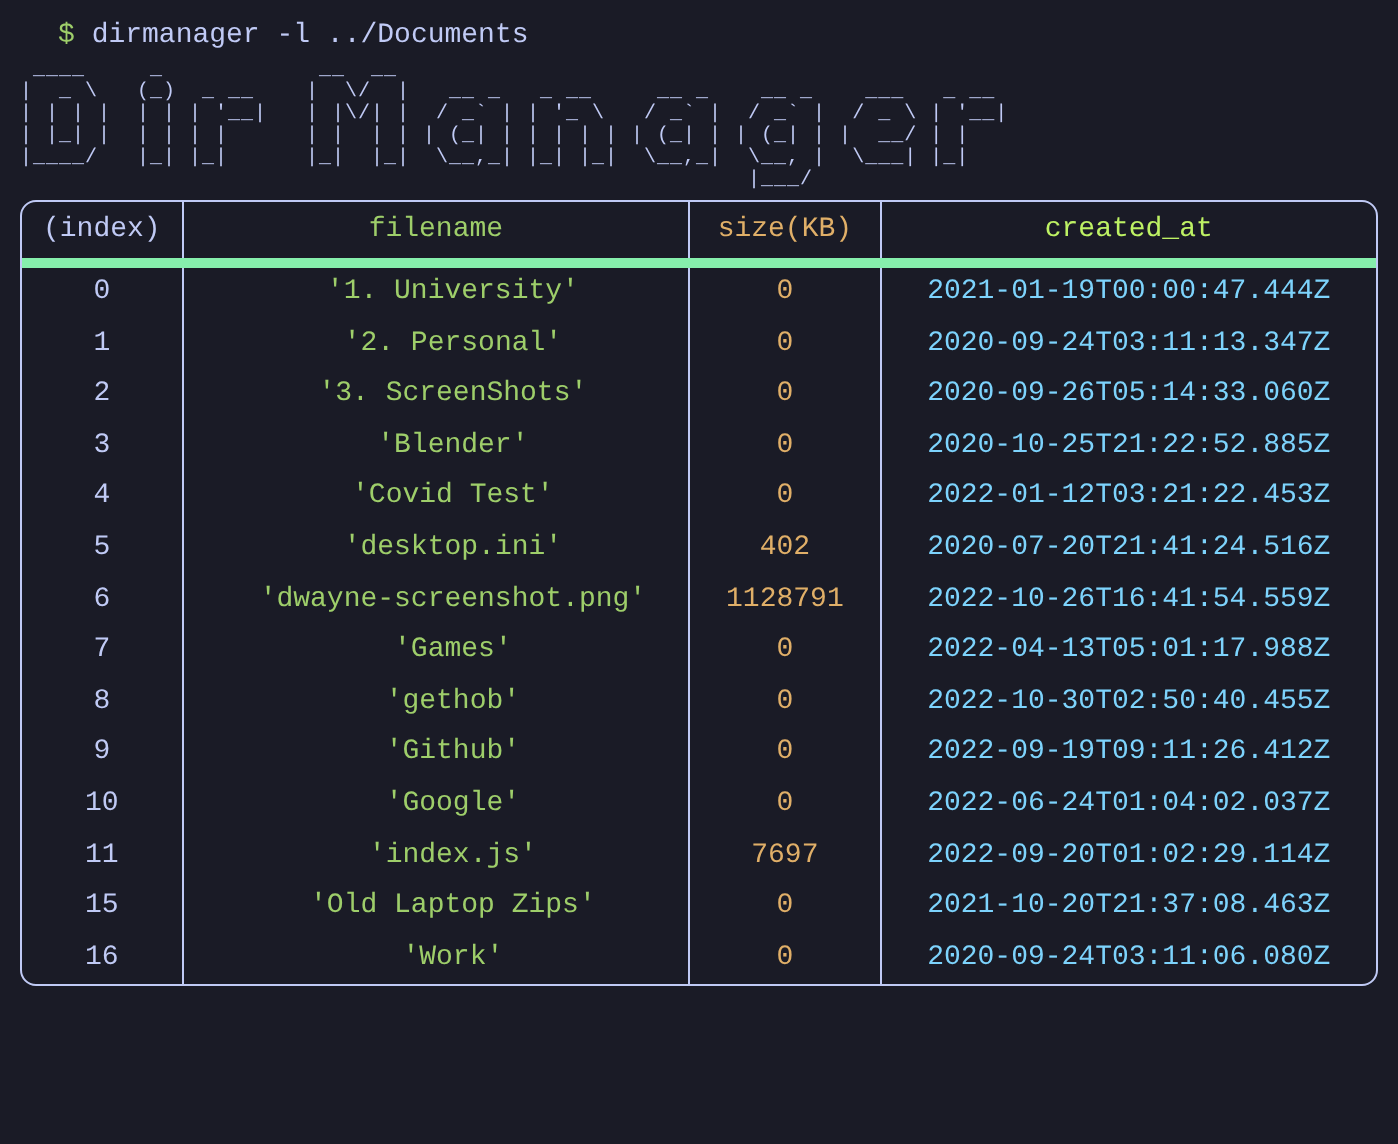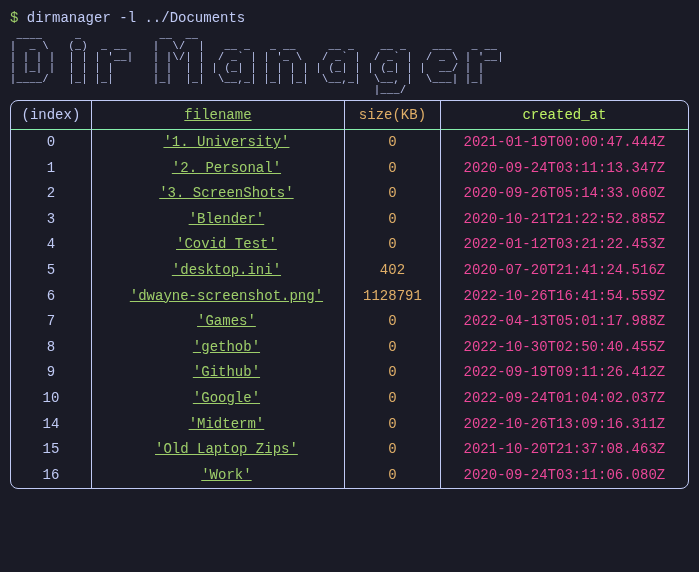--- a/index.html
+++ b/index.html
@@ -13,20 +13,21 @@
       font-family: 'Consolas', 'Monaco', 'Courier New', monospace;
       font-size: 14px;
       padding: 10px;
       width: 699px;
       height: 572px;
       overflow: hidden;
     }
     .prompt-line {
       color: #c0caf5;
       margin-bottom: 4px;
+      margin-left: 19px;
     }
     .prompt-symbol {
       color: #9ece6a;
     }
     .ascii-art {
       color: #c0caf5;
       white-space: pre;
       line-height: 1.1;
       font-size: 10px;
       margin-bottom: 4px;
@@ -46,51 +47,50 @@
     }
     th, td {
       padding: 3px 6px;
       text-align: center;
       border-right: 1px solid #c0caf5;
     }
     th:last-child, td:last-child {
       border-right: none;
     }
     thead tr {
-      border-bottom: 1px solid #86efac;
+      border-bottom: 5px solid #86efac;
     }
     th {
       font-weight: normal;
       color: #c0caf5;
       padding: 6px;
     }
     .col-index {
       width: 70px;
       color: #c0caf5;
     }
     .col-filename {
       width: 225px;
       color: #9ece6a;
-      text-decoration: underline;
     }
     .col-size {
       width: 85px;
       color: #e0af68;
     }
     .col-created {
       width: 220px;
       color: #bef264;
     }
     tbody td {
       line-height: 1.4;
     }
     tbody td.col-index { color: #c0caf5; }
     tbody td.col-filename { color: #9ece6a; padding-left: 23px; }
     tbody td.col-size { color: #e0af68; }
-    tbody td.col-created { color: #ec4899; }
+    tbody td.col-created { color: #7dd3fc; }
   </style>
 </head>
 <body>
 
 <div class="prompt-line">
   <span class="prompt-symbol">$</span>
   <span>dirmanager -l ../Documents</span>
 </div>
 
 <div class="ascii-art"> ____     _            __  __                                                
@@ -127,21 +127,21 @@
           <tr>
             <td class="col-index">2</td>
             <td class="col-filename">'3. ScreenShots'</td>
             <td class="col-size">0</td>
             <td class="col-created">2020-09-26T05:14:33.060Z</td>
           </tr>
           <tr>
             <td class="col-index">3</td>
             <td class="col-filename">'Blender'</td>
             <td class="col-size">0</td>
-            <td class="col-created">2020-10-21T21:22:52.885Z</td>
+            <td class="col-created">2020-10-25T21:22:52.885Z</td>
           </tr>
           <tr>
             <td class="col-index">4</td>
             <td class="col-filename">'Covid Test'</td>
             <td class="col-size">0</td>
             <td class="col-created">2022-01-12T03:21:22.453Z</td>
           </tr>
           <tr>
             <td class="col-index">5</td>
             <td class="col-filename">'desktop.ini'</td>
@@ -169,27 +169,27 @@
           <tr>
             <td class="col-index">9</td>
             <td class="col-filename">'Github'</td>
             <td class="col-size">0</td>
             <td class="col-created">2022-09-19T09:11:26.412Z</td>
           </tr>
           <tr>
             <td class="col-index">10</td>
             <td class="col-filename">'Google'</td>
             <td class="col-size">0</td>
-            <td class="col-created">2022-09-24T01:04:02.037Z</td>
-          </tr>
-          <tr>
-            <td class="col-index">14</td>
-            <td class="col-filename">'Midterm'</td>
-            <td class="col-size">0</td>
-            <td class="col-created">2022-10-26T13:09:16.311Z</td>
+            <td class="col-created">2022-06-24T01:04:02.037Z</td>
+          </tr>
+          <tr>
+            <td class="col-index">11</td>
+            <td class="col-filename">'index.js'</td>
+            <td class="col-size">7697</td>
+            <td class="col-created">2022-09-20T01:02:29.114Z</td>
           </tr>
           <tr>
             <td class="col-index">15</td>
             <td class="col-filename">'Old Laptop Zips'</td>
             <td class="col-size">0</td>
             <td class="col-created">2021-10-20T21:37:08.463Z</td>
           </tr>
           <tr>
             <td class="col-index">16</td>
             <td class="col-filename">'Work'</td>

